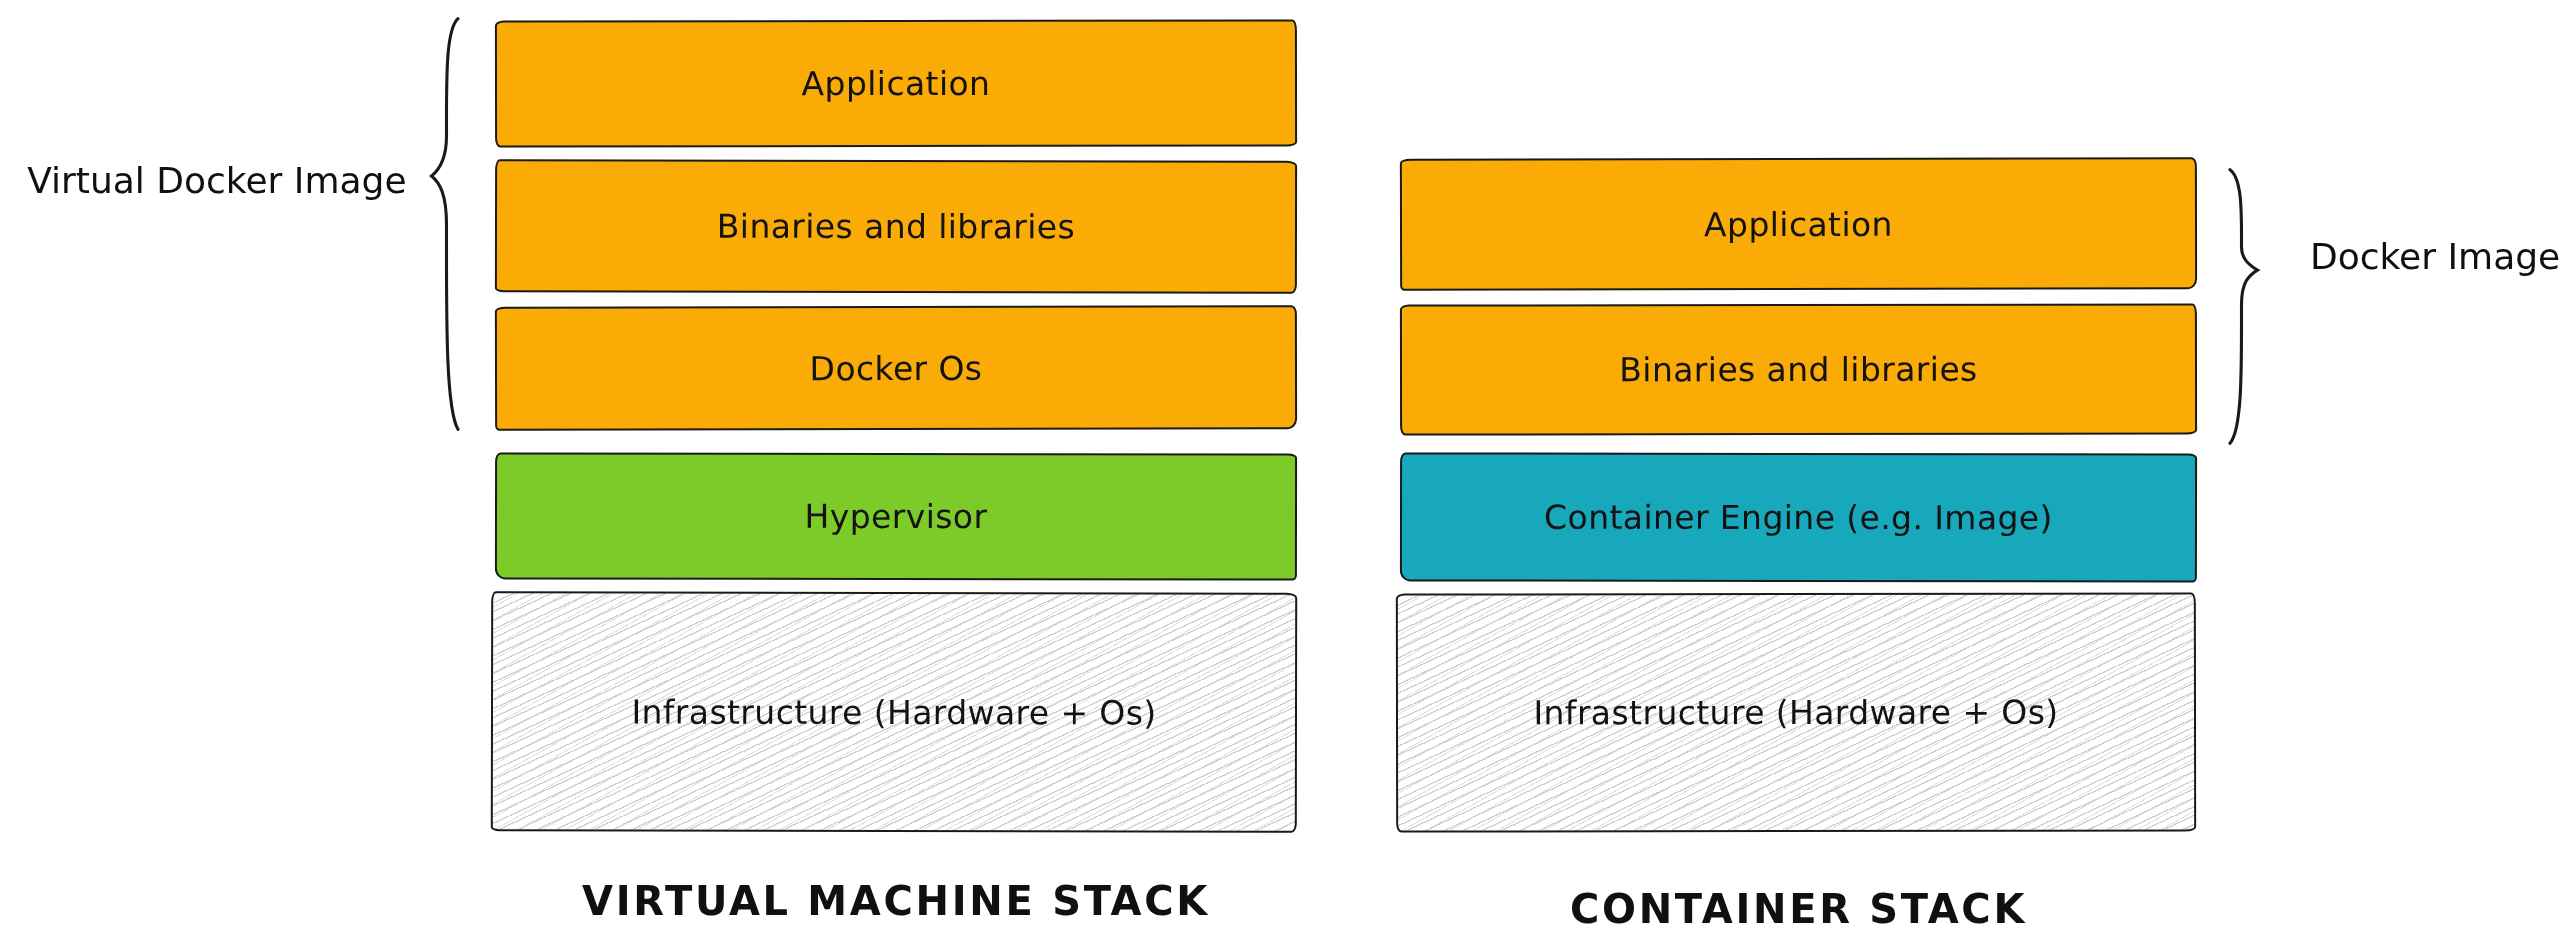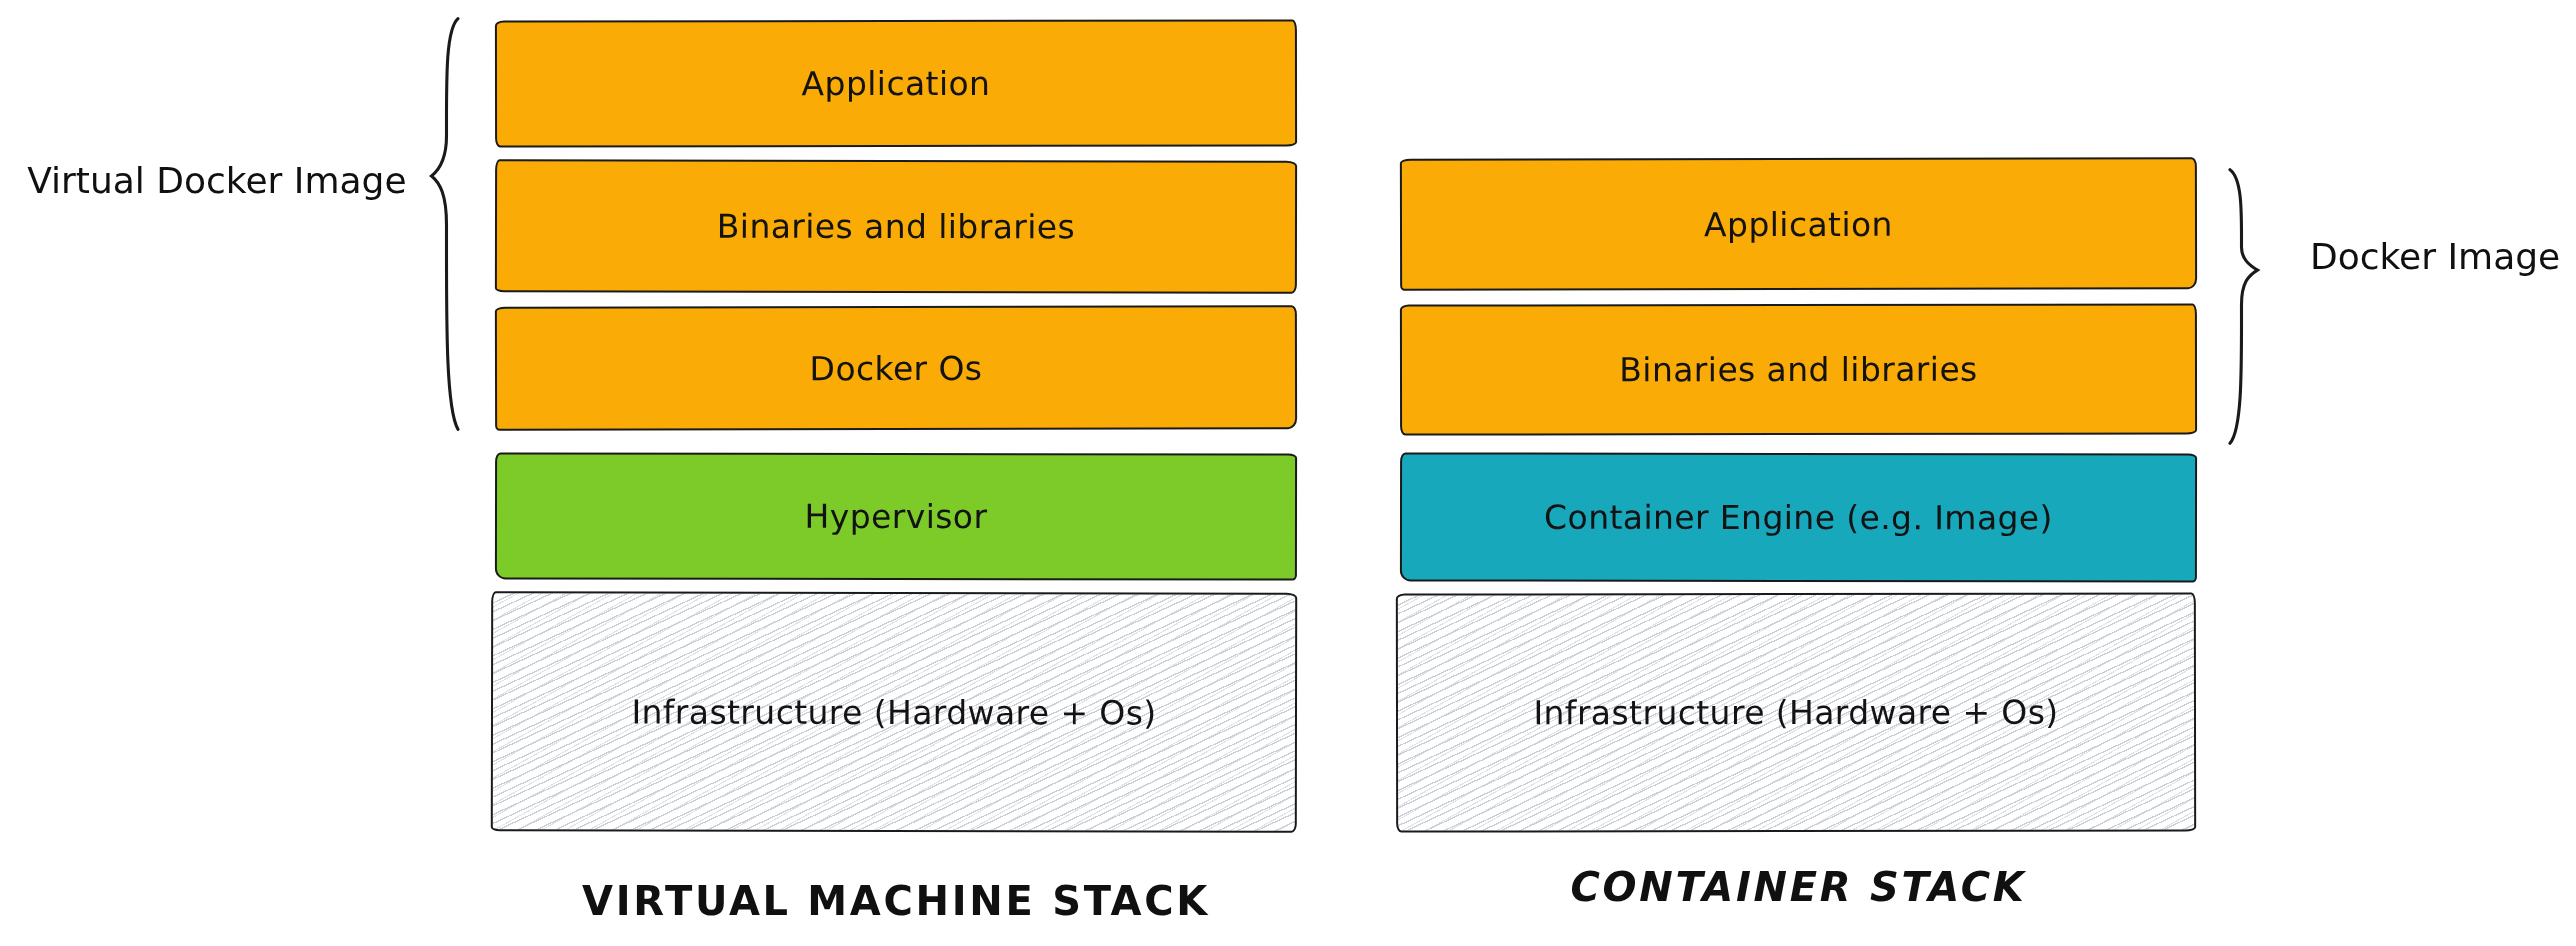--- a/index.html
+++ b/index.html
@@ -45,21 +45,21 @@
   .ct-bin   {left:1400px; top:304px; width:797px; height:131px;}
   .ct-eng   {left:1400px; top:453px; width:797px; height:129px;}
   .ct-infra {left:1396px; top:593px; width:800px; height:239px;}
 
   .caption{
     position:absolute; font-weight:700; font-size:40px;
     letter-spacing:2.7px; text-align:center; color:#101010;
     white-space:nowrap;
   }
   .cap-vm{left:495px; width:802px; top:878px;}
-  .cap-ct{left:1400px; width:797px; top:864px;font-style:italic;}
+  .cap-ct{left:1400px; width:797px; top:886px;}
 
   .brace-label{
     position:absolute; font-size:36px; font-weight:500;
     color:#101010; white-space:nowrap;
   }
   .vm-brace-label{left:12.4px; top:160px; width:409px; text-align:center;}
   .docker-brace-label{left:2310px; top:236px; text-align:right;}
 
   .brace{position:absolute;}
   .brace svg{display:block; width:100%; height:100%;}

